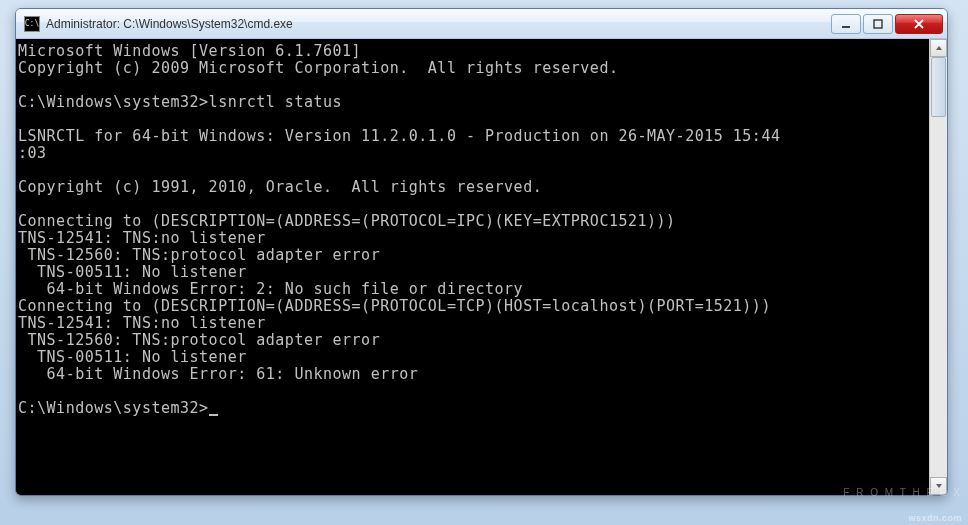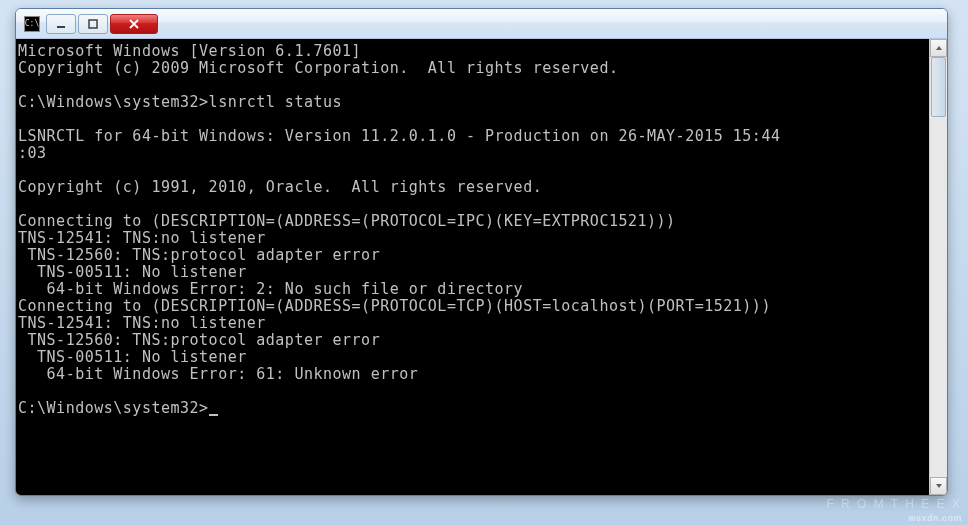--- a/index.html
+++ b/index.html
@@ -138,33 +138,34 @@
       position: absolute;
       bottom: 2px;
       right: 6px;
       font-size: 9px;
       color: rgba(255,255,255,0.5);
       letter-spacing: 0.5px;
       font-weight: bold;
     }
     .watermark2 {
       position: absolute;
-      bottom: 14px;
+      bottom: 27px;
       right: 6px;
-      font-size: 12px;
+      font-size: 10px;
       color: rgba(255,255,255,0.35);
       letter-spacing: 2px;
     }
   </style>
 </head>
 <body>
 
 <div class="window">
   <div class="titlebar">
     <div class="title-icon">C:\</div>
+    <div class="title-text">Administrator: C:\Windows\System32\cmd.exe</div>
     <div class="window-controls">
       <div class="ctrl-btn">
         <svg width="10" height="10" viewBox="0 0 10 10">
             <rect x="1" y="7" width="8" height="2" fill="#404040"></rect>
           </svg>
       </div>
       <div class="ctrl-btn">
         <svg width="10" height="10" viewBox="0 0 10 10">
             <rect x="1" y="1" width="8" height="8" fill="none" stroke="#404040" stroke-width="1.5"></rect>
           </svg>

